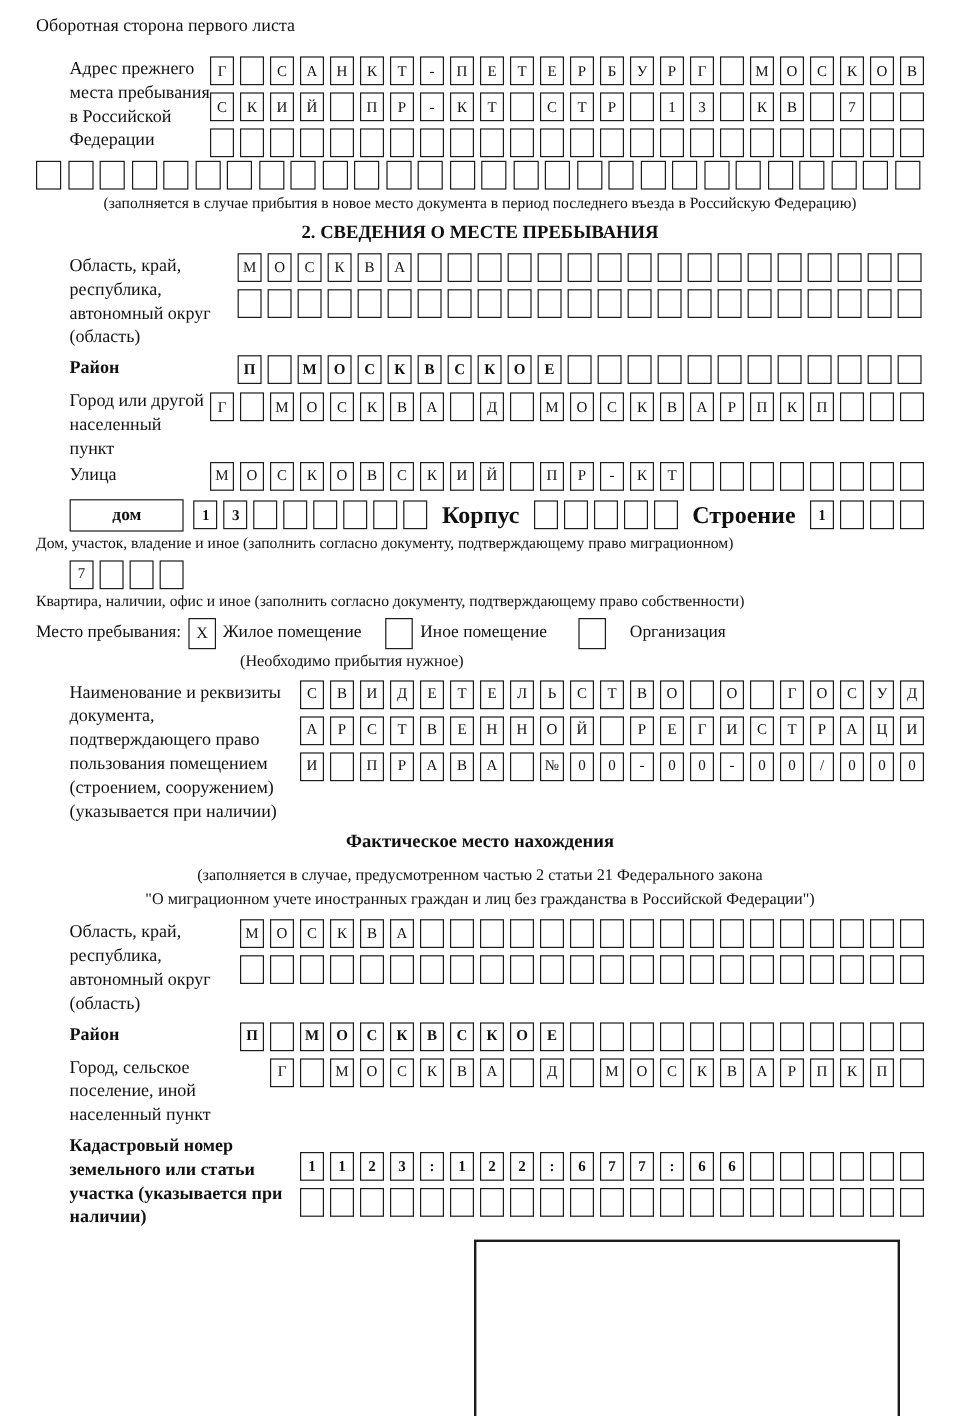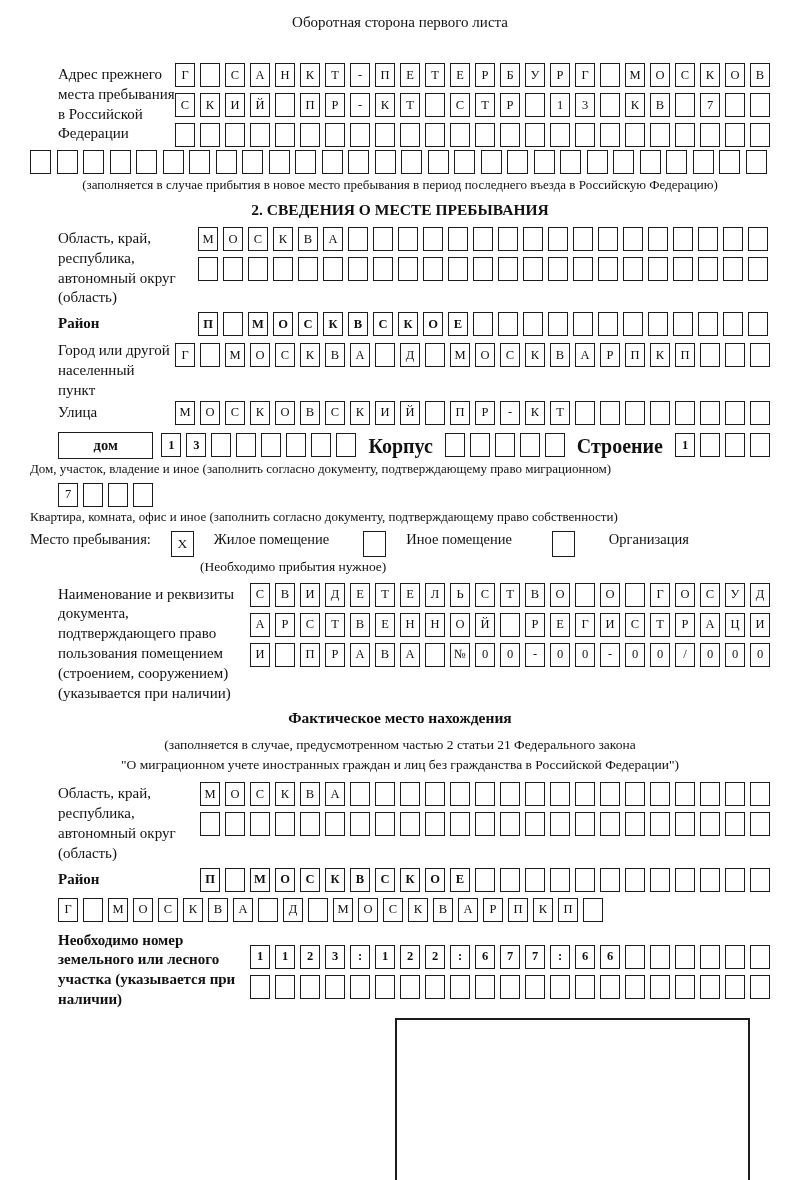--- a/index.html
+++ b/index.html
@@ -2,21 +2,21 @@
 <html><head>
 <meta charset="utf-8">
 <style>
   * { margin:0; padding:0; box-sizing:border-box; }
   html,body { background:#fff; }
   body {
     width:800px; height:1180px; overflow:hidden;
     font-family:"Liberation Serif","DejaVu Serif",serif;
     color:#111; padding:14px 30px 0 30px; font-size:14.5px;
   }
-  .hdr { text-align:center; font-size:15px; margin-bottom:32px; }
+  .hdr { text-align:left; font-size:15px; margin-bottom:16px; }
   .flexrow { display:flex; align-items:flex-start;margin-left:28px; }
   .lblcol { font-size:15px; line-height:1.32; padding-top:2px; }
   .rowset { display:flex; flex-direction:column; gap:3px; }
   .boxrow { display:flex; gap:5px; margin-bottom:3px; }
   .cell {
     width:20px; height:24px; flex:0 0 20px;
     border:1.6px solid #1c1c1c; display:flex; align-items:center; justify-content:center;
     font-size:12.5px; line-height:1;
   }
   .wideband .cell { width:21px; flex:0 0 21px; }
@@ -25,21 +25,21 @@
   .sect-title { text-align:center; font-weight:bold; font-size:15.5px; margin:8px 0 8px 0; }
   .namedbox {
     border:1.6px solid #1c1c1c; height:27px; display:flex; align-items:center; justify-content:center;
     font-size:14.5px;
   }
   .inline-lbl { font-size:20px; padding:3px 4px 0 4px; white-space:nowrap; }
   .checkbox {
     width:23px; height:26px; border:1.6px solid #1c1c1c; display:flex; align-items:center;
     justify-content:center; font-size:13.5px;
   }
-  .stayrow { display:flex; align-items:flex-start; gap:20px; margin:4px 0 2px 0; }
+  .stayrow { display:flex; align-items:center; gap:6px; margin:4px 0 2px 0; }
   .staynote { font-size:13.5px; margin:0 0 8px 170px; }
   .fact-cap { text-align:center; font-size:13.5px; line-height:1.45; }
   .stampwrap { margin-left:365px; width:375px; margin-top:8px; }
   .stampbox { width:355px; height:175px; border:2px solid #1c1c1c; }
   .stampcap { width:375px; text-align:center; font-size:13.5px; line-height:1.45; margin-top:4px; }
   .mt4 { margin-top:4px;font-weight:bold; } .mt6 { margin-top:6px; }
 </style>
 </head>
 <body>
 
@@ -151,21 +151,21 @@
     <span class="cell"></span>
     <span class="cell"></span>
     <span class="cell"></span>
     <span class="cell"></span>
     <span class="cell"></span>
     <span class="cell"></span>
     <span class="cell"></span>
     <span class="cell"></span>
     <span class="cell"></span>
   </div>
-<div class="caption center">(заполняется в случае прибытия в новое место пребывания в период последнего въезда в Российскую Федерацию)</div>
+<div class="caption center">(заполняется в случае прибытия в новое место документа в период последнего въезда в Российскую Федерацию)</div>
 
 <div class="sect-title">2. СВЕДЕНИЯ О МЕСТЕ ПРЕБЫВАНИЯ</div>
 
 <div class="flexrow">
   <div class="lblcol" style="width:120px;">Область, край, республика, автономный округ (область)</div>
   <div class="rowset" style="margin-left:20px;">
     <div class="boxrow">
         <span class="cell">М</span>
         <span class="cell">О</span>
         <span class="cell">С</span>
@@ -338,21 +338,21 @@
 <div class="caption">Дом, участок, владение и иное (заполнить согласно документу, подтверждающему право миграционном)</div>
 
 <div class="flexrow" style="align-items:center; gap:8px;">
   <div class="boxrow" style="margin:0;">
       <span class="cell">7</span>
       <span class="cell"></span>
       <span class="cell"></span>
       <span class="cell"></span>
     </div>
 </div>
-<div class="caption">Квартира, комната, офис и иное (заполнить согласно документу, подтверждающему право собственности)</div>
+<div class="caption">Квартира, наличии, офис и иное (заполнить согласно документу, подтверждающему право собственности)</div>
 
 <div class="stayrow">
   <span>Место пребывания:</span>
   <span class="checkbox">X</span>
   <span>Жилое помещение</span>
   <span class="checkbox" style="margin-left:14px;"></span>
   <span>Иное помещение</span>
   <span class="checkbox" style="margin-left:20px;"></span>
   <span style="margin-left:14px;">Организация</span>
 </div>
@@ -516,20 +516,21 @@
       <span class="cell"></span>
       <span class="cell"></span>
       <span class="cell"></span>
       <span class="cell"></span>
       <span class="cell"></span>
       <span class="cell"></span>
     </div>
 </div>
 
 <div class="flexrow">
+  <div class="lblcol" style="width:190px;">Город, сельское поселение, иной населенный пункт</div>
   <div class="boxrow" style="margin-top:3px;">
       <span class="cell">Г</span>
       <span class="cell"></span>
       <span class="cell">М</span>
       <span class="cell">О</span>
       <span class="cell">С</span>
       <span class="cell">К</span>
       <span class="cell">В</span>
       <span class="cell">А</span>
       <span class="cell"></span>
@@ -543,21 +544,21 @@
       <span class="cell">А</span>
       <span class="cell">Р</span>
       <span class="cell">П</span>
       <span class="cell">К</span>
       <span class="cell">П</span>
       <span class="cell"></span>
     </div>
 </div>
 
 <div class="flexrow mt4">
-  <div class="lblcol" style="width:195px;">Необходимо номер земельного или лесного участка (указывается при наличии)</div>
+  <div class="lblcol" style="width:195px;">Кадастровый номер земельного или статьи участка (указывается при наличии)</div>
   <div class="rowset" style="margin-top:16px;">
     <div class="boxrow">
         <span class="cell">1</span>
         <span class="cell">1</span>
         <span class="cell">2</span>
         <span class="cell">3</span>
         <span class="cell">:</span>
         <span class="cell">1</span>
         <span class="cell">2</span>
         <span class="cell">2</span>

